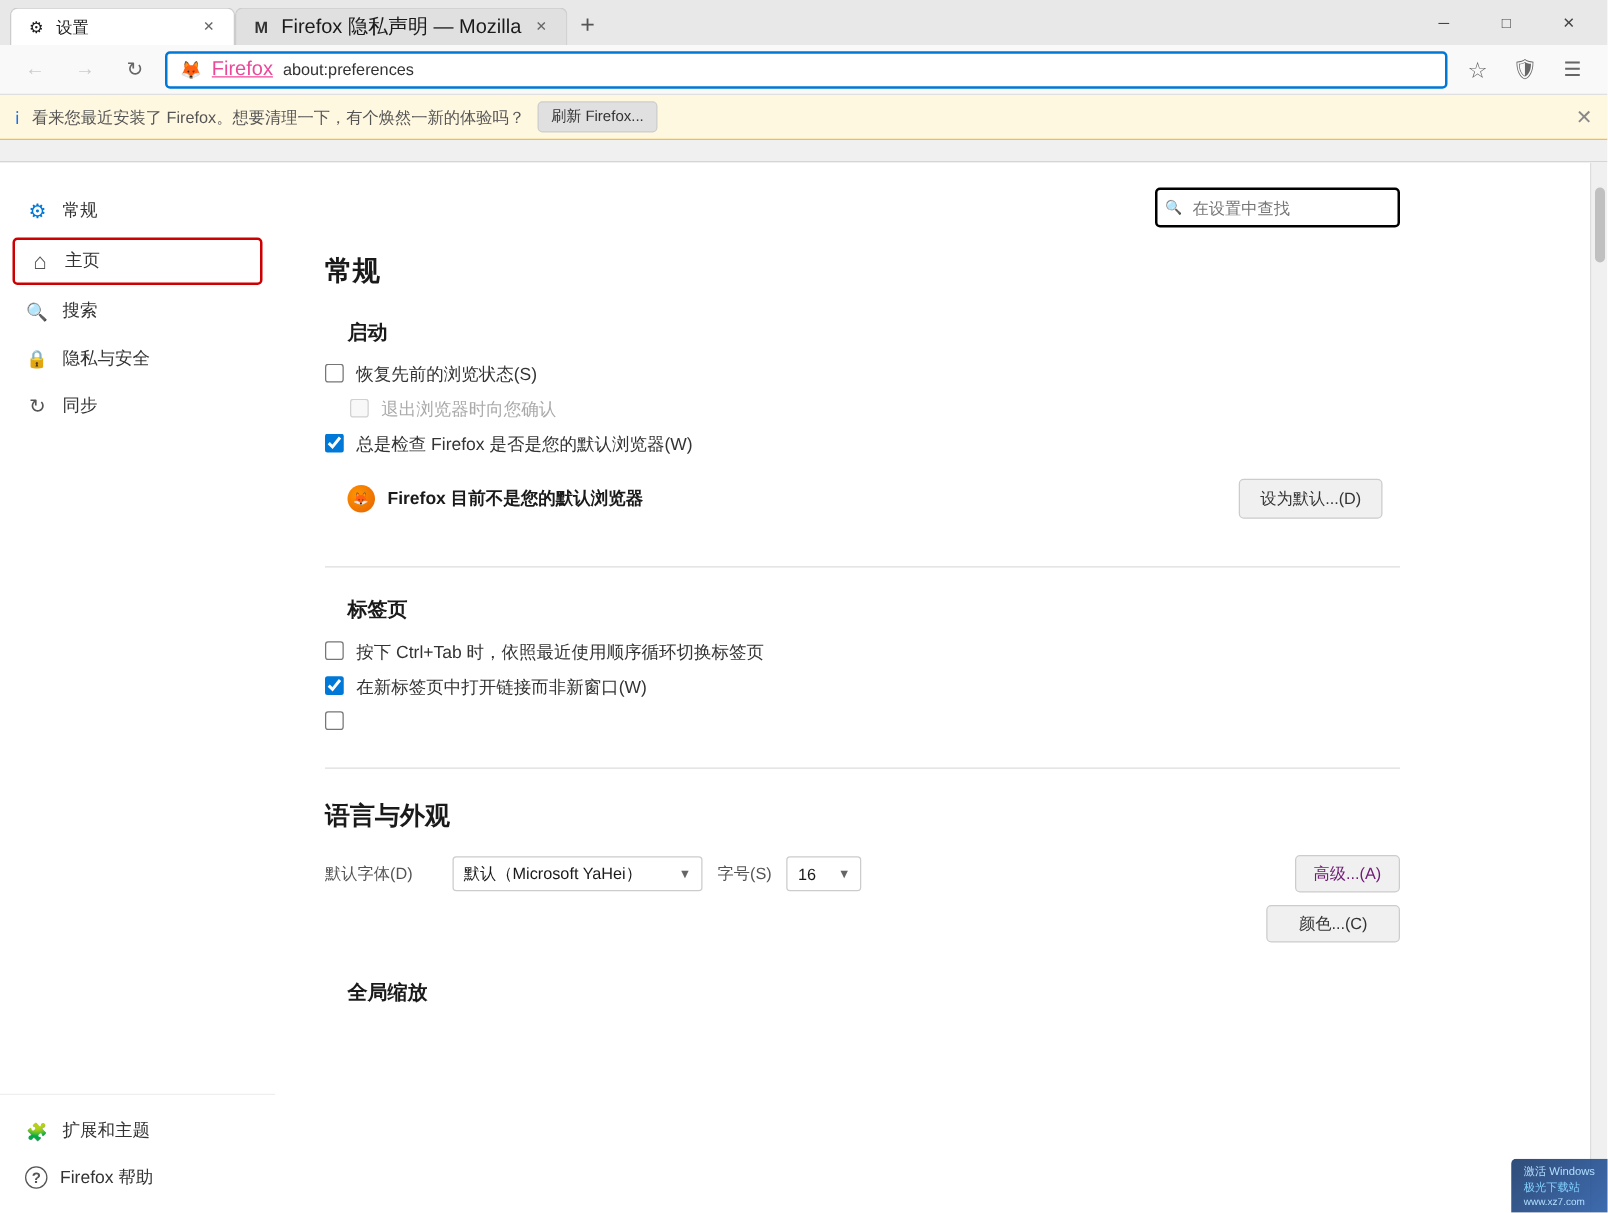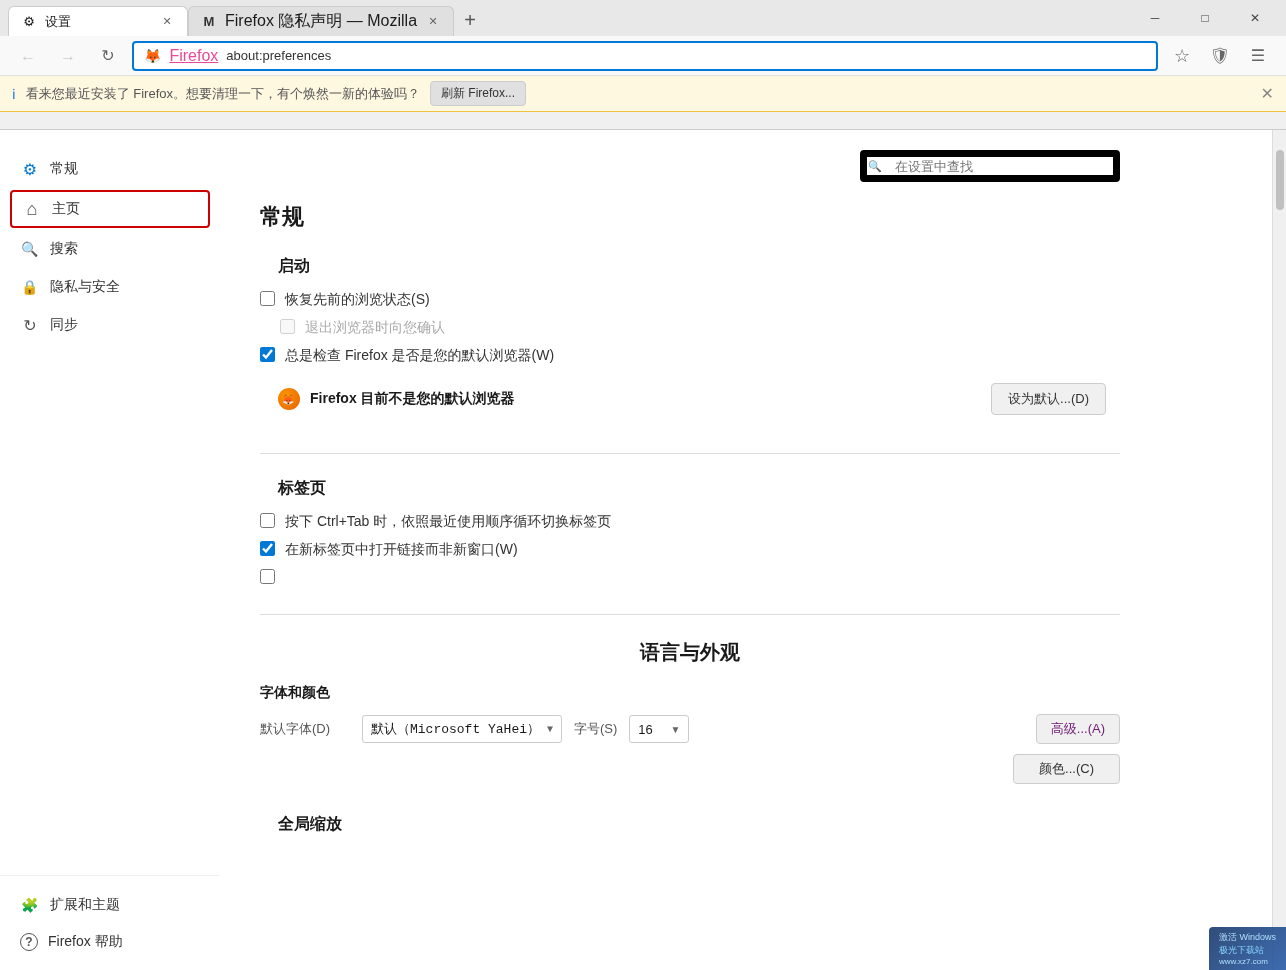--- a/index.html
+++ b/index.html
@@ -41,21 +41,21 @@
 
     .sidebar-item { display: flex; align-items: center; gap: 10px; padding: 9px 20px; cursor: pointer; font-size: 14px; color: #333; border-radius: 0; }
     .sidebar-item .item-icon { width: 20px; height: 20px; display: flex; align-items: center; justify-content: center; font-size: 16px; color: #555; }
     .sidebar-item.general .item-icon { color: #0078d7; }
 
     
     .main-content { flex: 1; padding: 0 40px; overflow-y: auto; overflow-x: hidden; }
     .main-inner { max-width: 860px; padding: 20px 0; }
 
     .search-area { display: flex; justify-content: flex-end; margin-bottom: 20px; }
-    .settings-search { width: 260px; height: 32px; border: 7px solid #000000; border-radius: 4px; padding: 0 10px 0 28px; font-size: 13px; outline: none; }
+    .settings-search { width: 196px; height: 32px; border: 2px solid #000000; border-radius: 4px; padding: 0 10px 0 28px; font-size: 13px; outline: none; }
     .settings-search-wrap { position: relative; }
     .settings-search-wrap::before { content: "🔍"; position: absolute; left: 8px; top: 50%; transform: translateY(-50%); font-size: 11px; color: #888; pointer-events: none; }
 
     h1.page-title { font-size: 22px; font-weight: 600; color: #1a1a1a; margin-bottom: 24px; }
     h2.section-title { font-size: 16px; font-weight: 700; color: #1a1a1a; margin-bottom: 14px; margin-left: 18px; }
     h3.subsection-title { font-size: 14px; font-weight: 600; color: #1a1a1a; margin-bottom: 12px; }
 
     .section { margin-bottom: 30px; }
     .divider { border: none; border-top: 1px solid #ddd; margin: 24px 0; }
 
@@ -64,21 +64,21 @@
     .checkbox-row input[type=checkbox] { width: 15px; height: 15px; flex-shrink: 0; accent-color: #0078d7; }
 
     .default-browser-row { display: flex; align-items: center; padding: 8px 14px; margin-left: 4px; margin-bottom: 8px; }
     .default-browser-info { display: flex; align-items: center; gap: 10px; flex: 1; }
     .firefox-globe { width: 22px; height: 22px; border-radius: 50%; background: radial-gradient(circle at 35% 35%, #ff9500, #e66000); display: flex; align-items: center; justify-content: center; font-size: 10px; color: #fff; }
     .default-browser-text { font-size: 14px; font-weight: 600; color: #1a1a1a; }
     .set-default-btn { background: #f0f0f0; border: 1px solid #ccc; border-radius: 4px; padding: 6px 16px; cursor: pointer; font-size: 13px; color: #333; }
 
     .font-color-row { display: flex; align-items: center; gap: 12px; margin-top: 8px; }
     .font-label { font-size: 13px; color: #555; min-width: 90px; }
-    .font-select { height: 28px; border: 1px solid #ccc; border-radius: 3px; padding: 0 8px; font-size: 13px; background: #fff; cursor: pointer; min-width: 200px; display: flex; align-items: center; justify-content: space-between; font-family: Liberation Mono, monospace; }
+    .font-select { height: 28px; border: 1px solid #ccc; border-radius: 3px; padding: 0 8px; font-size: 13px; background: #fff; cursor: pointer; min-width: 200px; display: flex; align-items: center; justify-content: space-between; }
     .font-select-arrow { font-size: 10px; color: #666; }
     .font-size-select { height: 28px; border: 1px solid #ccc; border-radius: 3px; padding: 0 8px; font-size: 13px; background: #fff; cursor: pointer; min-width: 60px; display: flex; align-items: center; justify-content: space-between; }
     .size-label { font-size: 13px; color: #555; }
     .advanced-btn { background: #f0f0f0; border: 1px solid #ccc; border-radius: 4px; padding: 5px 14px; cursor: pointer; font-size: 13px; color: #701a75; margin-left: auto; }
     .colors-btn { background: #f0f0f0; border: 1px solid #ccc; border-radius: 4px; padding: 5px 25px; cursor: pointer; font-size: 13px; color: #333; }
 
     .font-color-section { display: flex; align-items: center; gap: 10px; margin-top: 10px; justify-content: flex-end; }
 
     .tab-group { display: flex; align-items: flex-end; height: 36px; gap: 0; }
   </style>
@@ -233,23 +233,22 @@
 
         <div class="checkbox-row">
           <input type="checkbox" id="switch_on_open" style="">
         </div>
 
       </div>
 
       <hr class="divider">
 
       <div class="section">
-        <h1 class="page-title" style="font-size:20px;margin-bottom:18px;text-align:center;">语言与外观</h1>
-
-        <h3 class="subsection-title">字体和颜色</h3>
+        <h1 class="page-title" style="font-size:20px;margin-bottom:18px;">语言与外观</h1>
+
 
         <div class="font-color-row">
           <span class="font-label">默认字体(D)</span>
           <div class="font-select">
             <span>默认（Microsoft YaHei）</span>
             <span class="font-select-arrow">▼</span>
           </div>
           <span class="size-label">字号(S)</span>
           <div class="font-size-select">
             <span>16</span>

